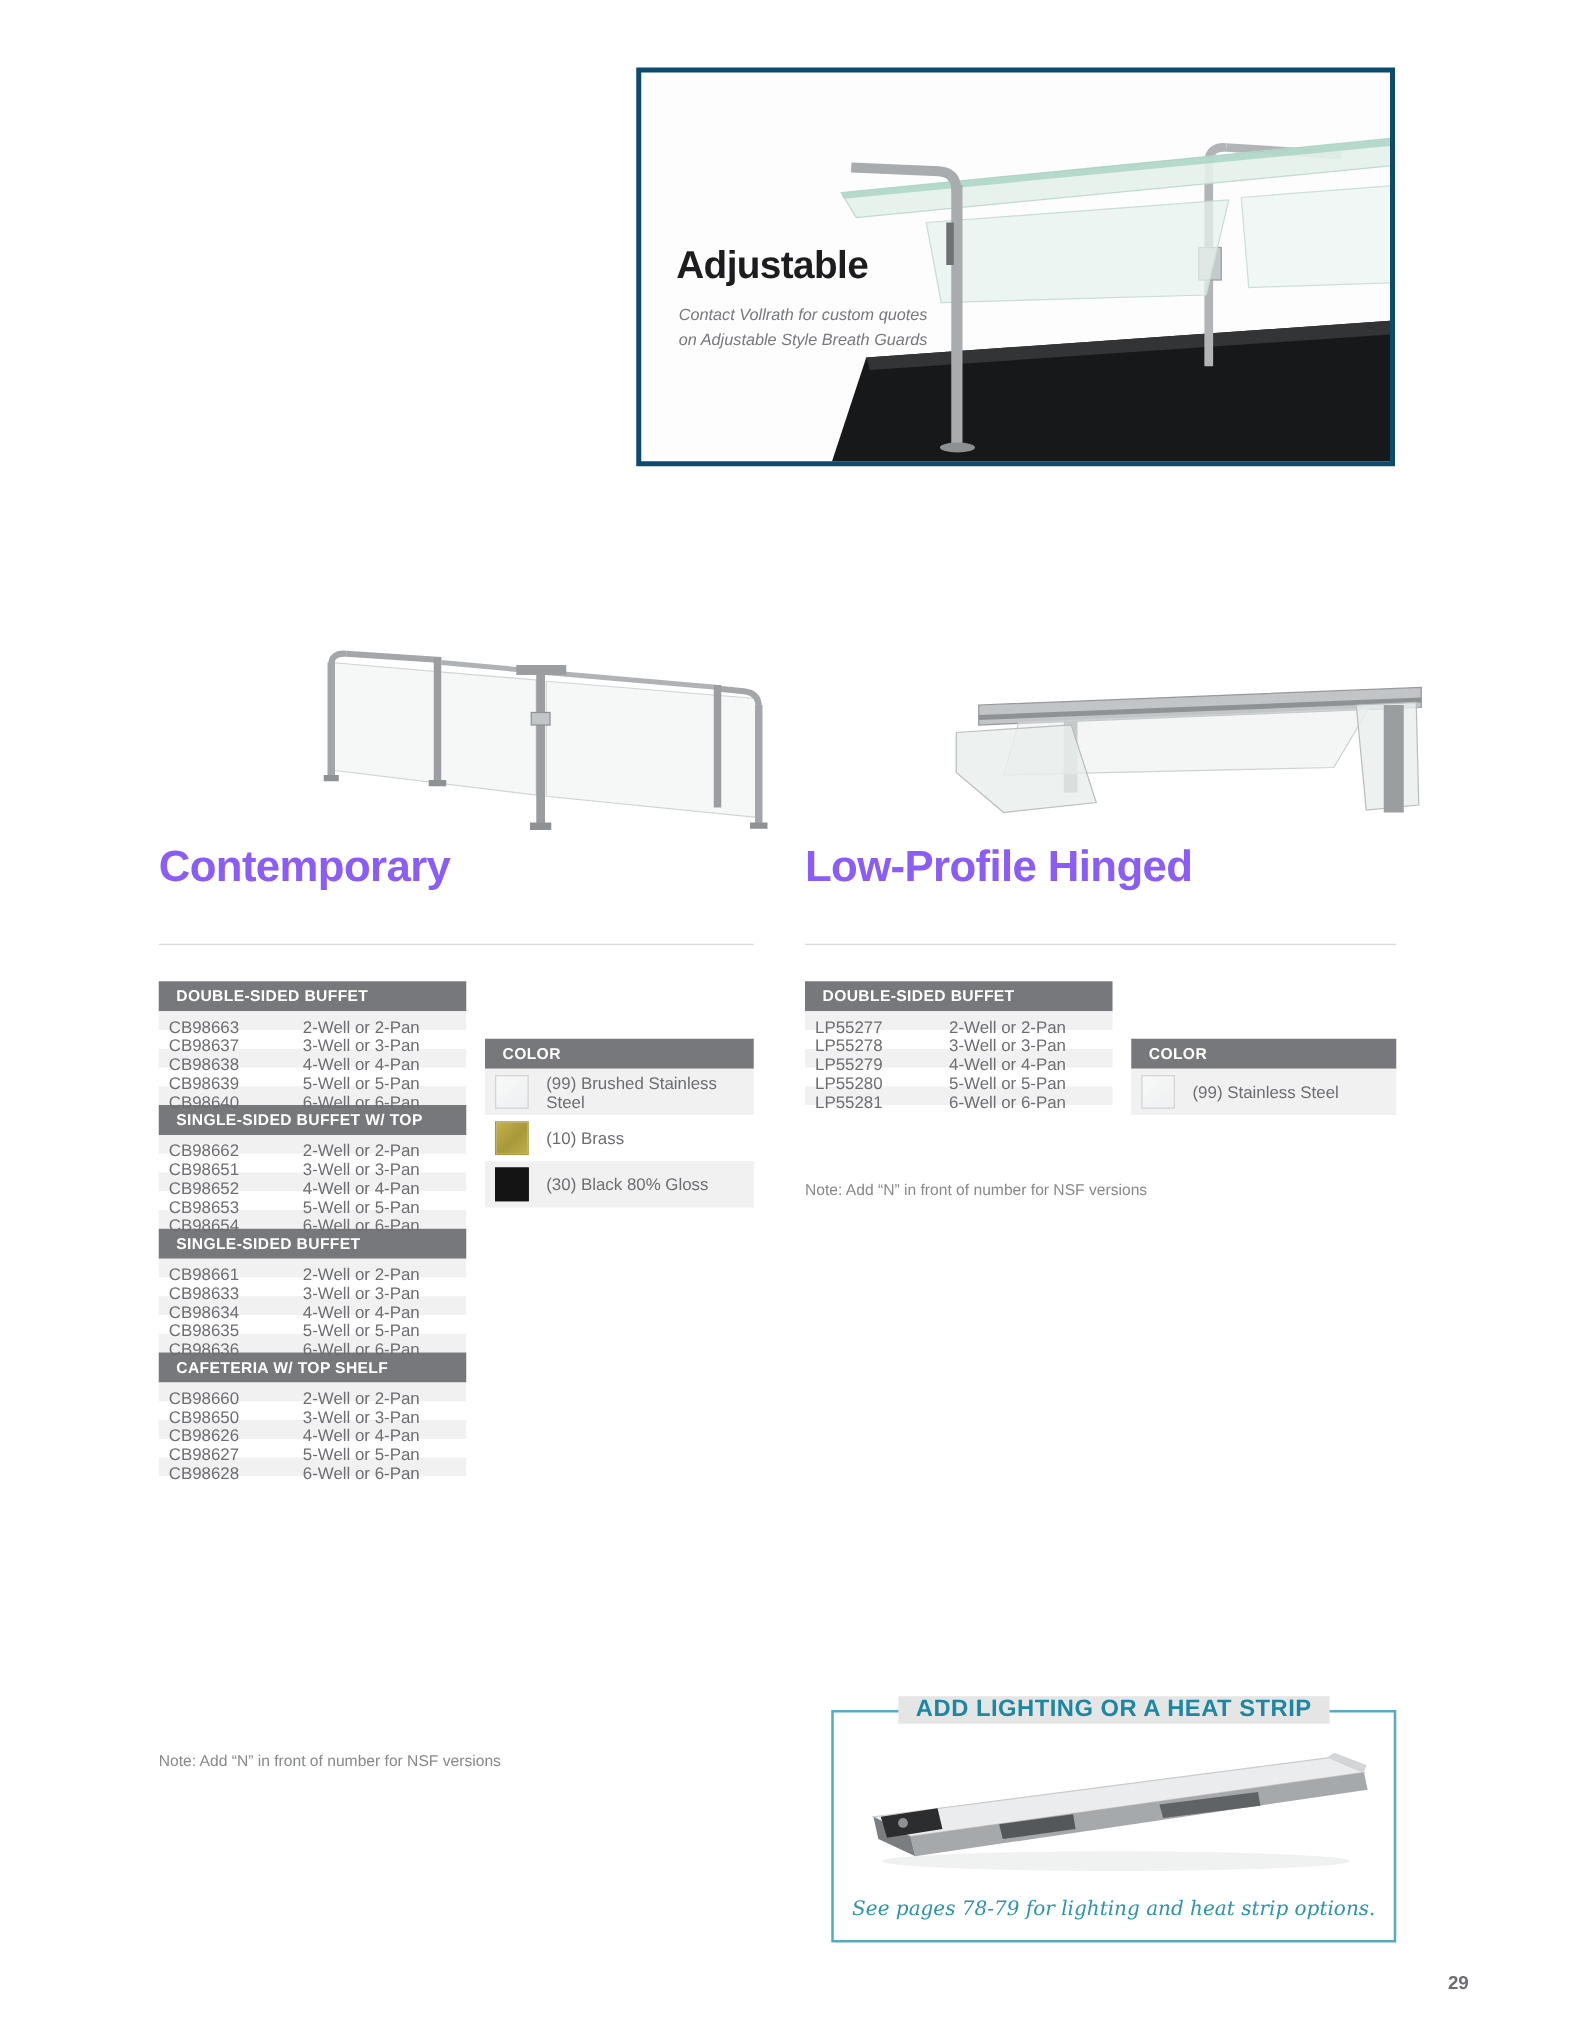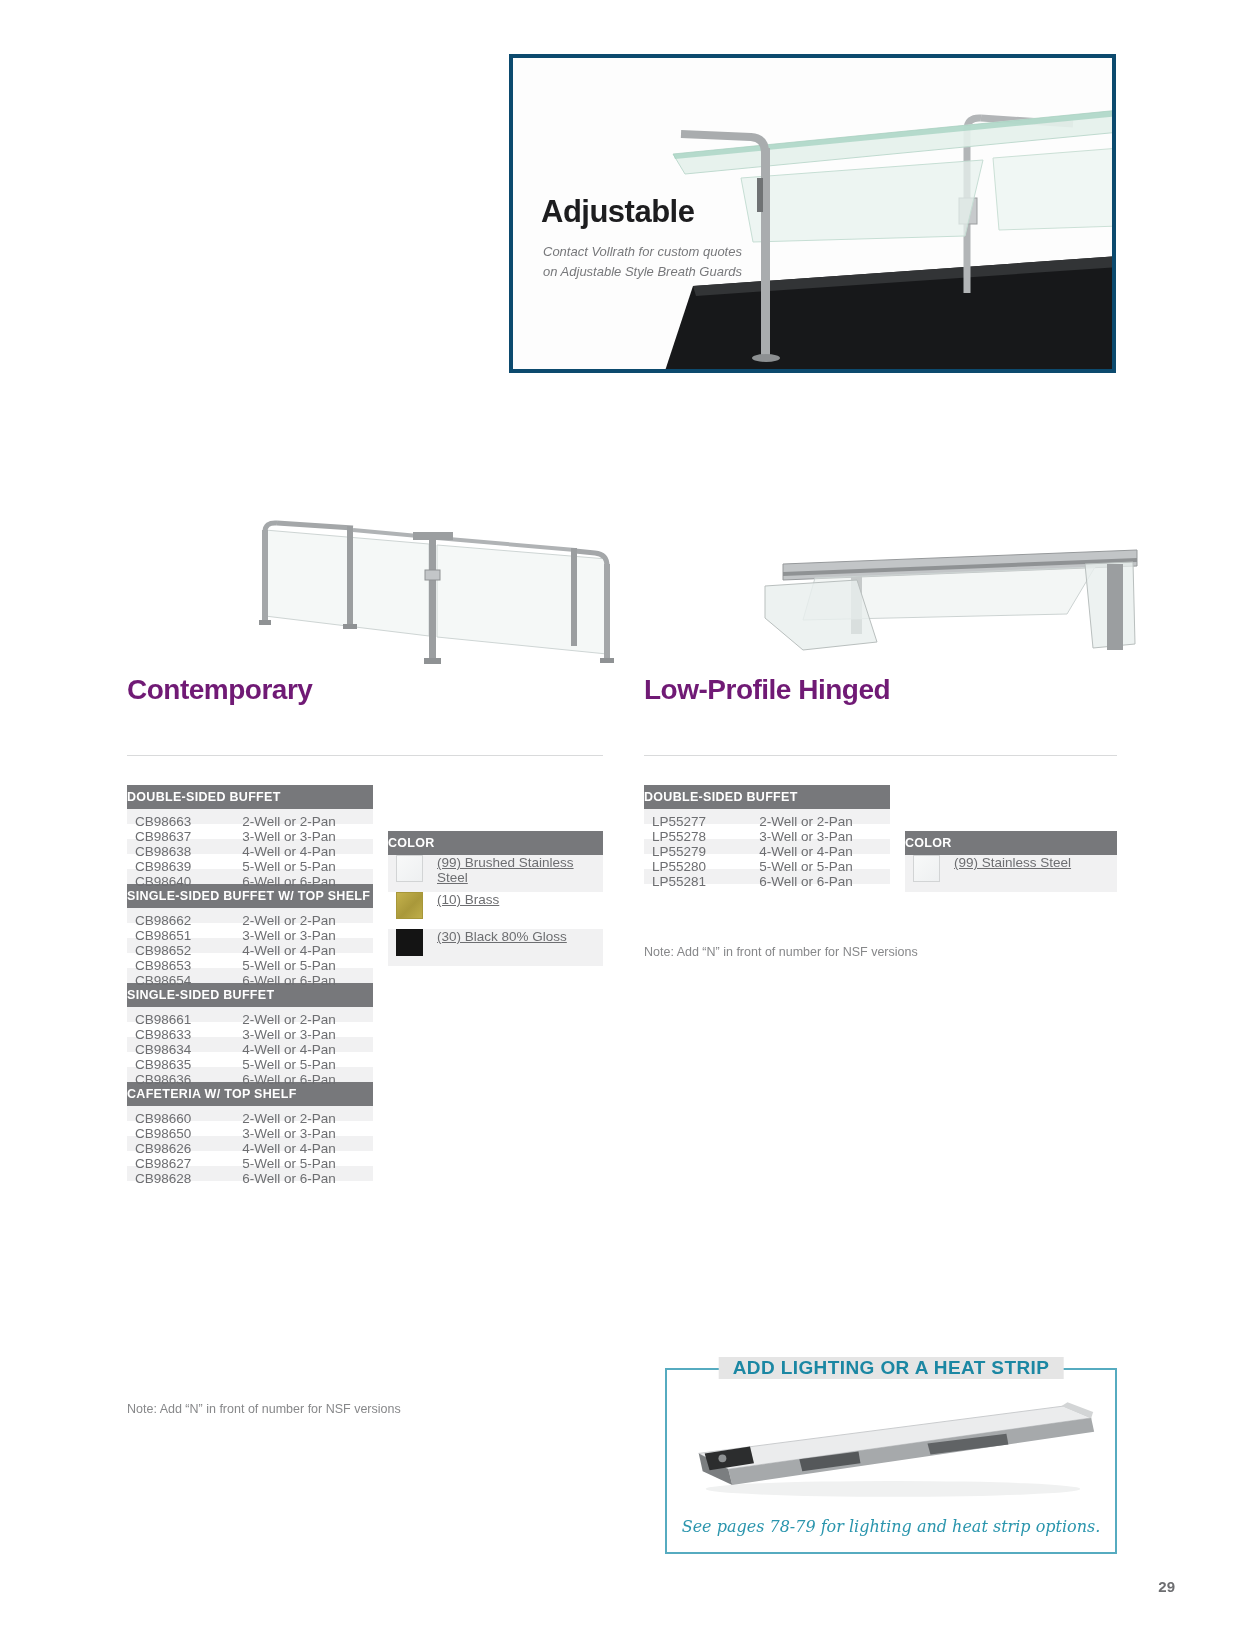--- a/index.html
+++ b/index.html
@@ -6,45 +6,45 @@
   html,body { width:1257px; height:1632px; background:#ffffff; font-family:"Liberation Sans", sans-serif; }
   .page { position:relative; width:1257px; height:1632px; background:#fff; overflow:hidden; }
 
   
   .photo { position:absolute; left:509px; top:54px; width:607px; height:319px; background:#fdfdfd; border:4px solid #0c4a6e; overflow:hidden; }
   .photo svg { position:absolute; left:0; top:0; }
   .photo-title { position:absolute; left:28px; top:136px; font-size:31px; font-weight:700; color:#1d1d1f; letter-spacing:-0.5px; }
   .photo-cap { position:absolute; left:30px; top:184px; font-size:13px; font-style:italic; color:#77787b; line-height:20px; }
 
   
-  .h-section { position:absolute; font-size:28px; font-weight:700; color:#701a75; letter-spacing:-0.5px; }
+  .h-section { position:absolute; font-size:35px; font-weight:700; color:#8b5cf6; letter-spacing:-0.5px; }
   #h-contemporary { left:127px; top:674px; }
   #h-lowprofile  { left:644px; top:674px; }
   .rule { position:absolute; height:1px; background:#d9dadb; top:755px; }
   #rule-left  { left:127px; width:476px; }
   #rule-right { left:644px; width:473px; }
 
   
   .spec { position:absolute; top:785px; width:246px; }
   #spec-left  { left:127px; }
   #spec-right { left:644px; }
-  .t-header { height:24px; line-height:24px; background:#77787b; color:#ffffff; font-size:12.5px; font-weight:700; padding-left:0; letter-spacing:.3px; }
+  .t-header { height:24px; line-height:24px; background:#77787b; color:#ffffff; font-size:12.5px; font-weight:700; padding-left:14px; letter-spacing:.3px; }
   .t-row { height:15px; line-height:25px; font-size:13.5px; color:#6d6e71; display:flex; }
   .t-section .t-row:nth-child(even) { background:#f1f1f2; }
   .t-model { width:78px; padding-left:8px; }
   .t-desc  { flex:1;text-align:center; }
   .note { position:absolute; font-size:12.5px; color:#87888a; }
   #note-left  { left:127px; top:1402px; }
   #note-right { left:644px; top:945px; }
 
   
   .colors { position:absolute; top:819px;margin-top:12px; }
   #colors-left  { left:388px; width:215px; }
   #colors-right { left:905px; width:212px; }
-  .c-row { height:37px; display:flex; align-items:flex-start; font-size:13.5px; color:#6d6e71;text-decoration:underline; }
+  .c-row { height:37px; display:flex; align-items:center; font-size:13.5px; color:#6d6e71; }
   .colors .c-row:nth-child(even) { background:#f1f1f2; }
   .swatch { width:27px; height:27px; margin:0 14px 0 8px; border:1px solid #d7d8d9; flex:0 0 auto; }
   .sw-steel { background:linear-gradient(135deg,#f8f9f9 0%,#eef0f1 100%); border-color:#d2d4d5; }
   .sw-brass { background:linear-gradient(135deg,#c4b24c 0%,#a9983a 55%,#bfae49 100%); border-color:#a79739; }
   .sw-black { background:#141414; border-color:#141414; }
 
   
   .prod { position:absolute; }
   #prod-contemporary { left:243px; top:474px; }
   #prod-lowprofile   { left:755px; top:520px; }

